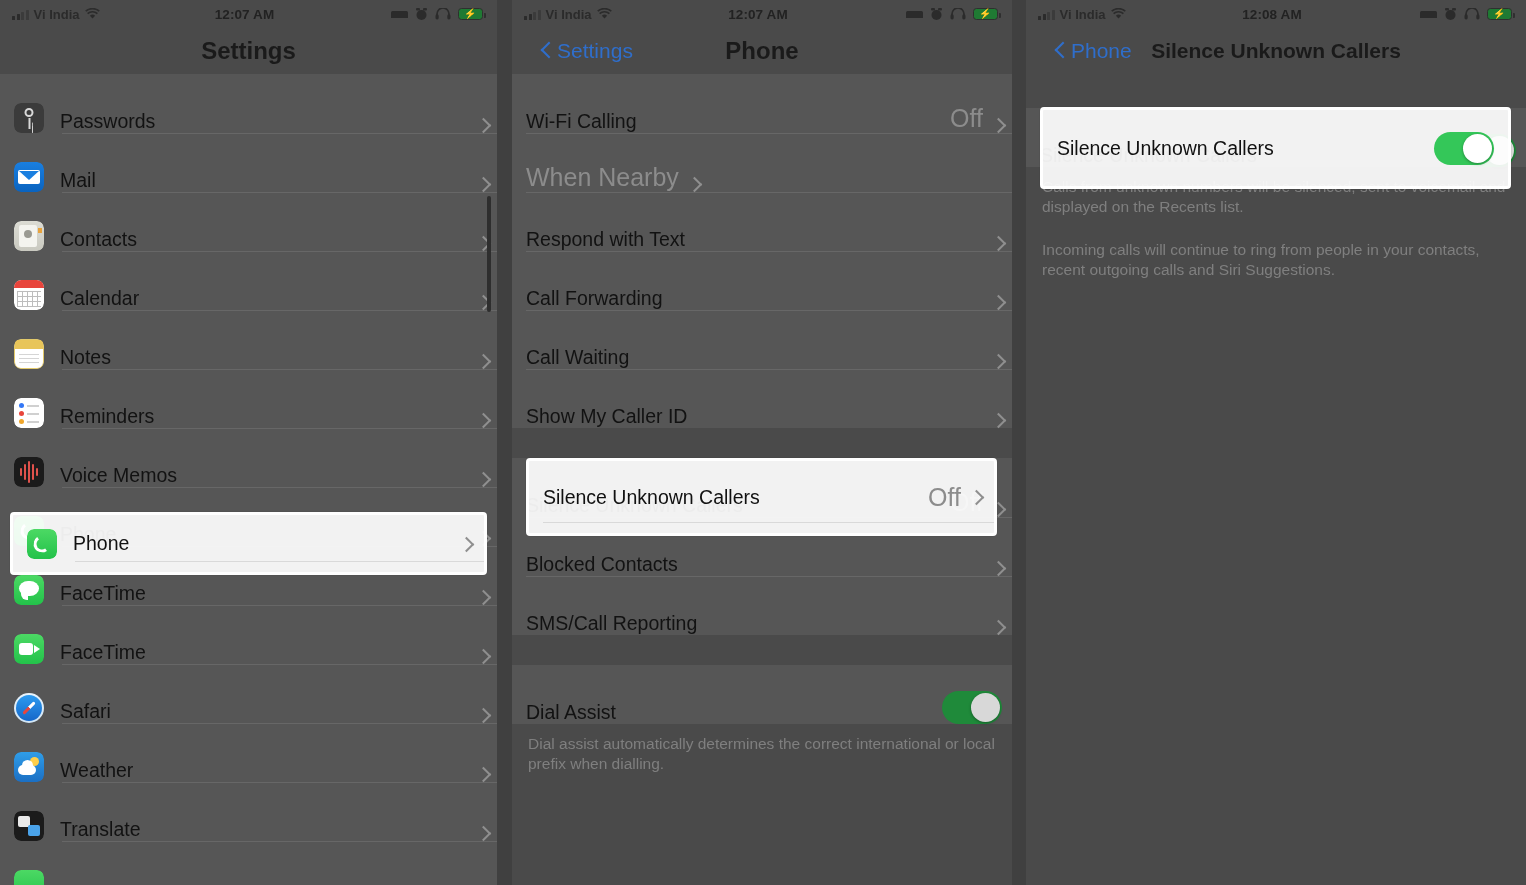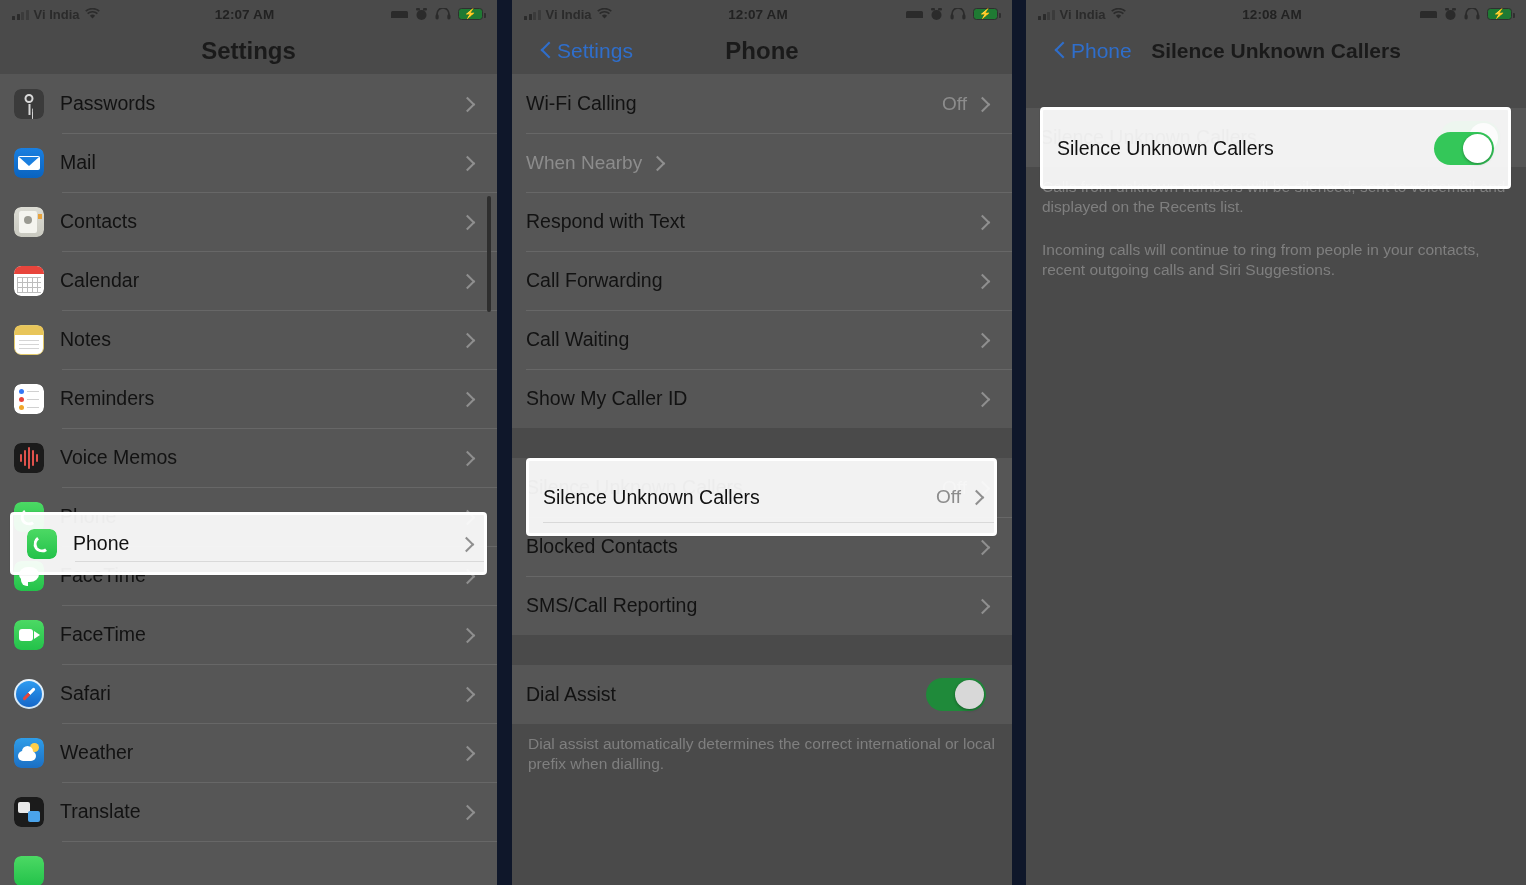--- a/index.html
+++ b/index.html
@@ -2,21 +2,21 @@
 <html><head>
 <meta charset="utf-8">
 <style>
   * { box-sizing: border-box; margin: 0; padding: 0; }
   html, body {
     width: 1526px; height: 885px;
     background: #ffffff;
     font-family: "Liberation Sans", sans-serif;
     overflow: hidden;
   }
-  .stage { position: relative; width: 1526px; height: 885px; background: #0f172a; }
+  .stage { position: relative; width: 1526px; height: 885px; background: #404040; }
 
   
   .panel {
     position: absolute; top: 0; height: 885px;
     background: #ffffff; overflow: hidden;
   }
   #panel-1 { left: 0px;    width: 497px; }
   #panel-2 { left: 512px;  width: 500px; }
   #panel-3 { left: 1026px; width: 500px; }
 
@@ -88,37 +88,37 @@
   }
 
   
   .scroller { position: relative; }
   .group {
     background: #565656;
     margin-top: 0;
   }
   .row {
     position: relative;
-    display: flex; align-items: center;
+    display: flex; align-items: flex-end;
     height: 59px;
-    padding-left: 14px; padding-right: 26px;
+    padding-left: 14px; padding-right: 10px;
   }
   .row + .row::before {
     content: ""; position: absolute; left: 62px; right: 0; top: 0;
     height: 1px; background: rgba(255,255,255,0.10);
   }
   .row.no-icon + .row.no-icon::before { left: 14px; }
   .row-icon {
     width: 30px; height: 30px; border-radius: 7px; flex: none;
     margin-right: 16px;
     display: flex; align-items: center; justify-content: center;
     overflow: hidden; position: relative;
   }
   .row-label { font-size: 19.5px; color: #121212; flex: 1; }
-  .row-value { font-size: 19px; color: #8c8c8c; margin-right: 10px; }
+  .row-value { font-size: 25px; color: #8c8c8c; margin-right: 10px; }
   .chev-right {
     width: 9px; height: 16px; position: relative; flex: none;
   }
   .chev-right::before {
     content: ""; position: absolute; left: 0; top: 3px;
     width: 9px; height: 9px;
     border-right: 2.2px solid #8f8f8f; border-bottom: 2.2px solid #8f8f8f;
     transform: rotate(-45deg);
   }
   .gap { height: 30px; }

